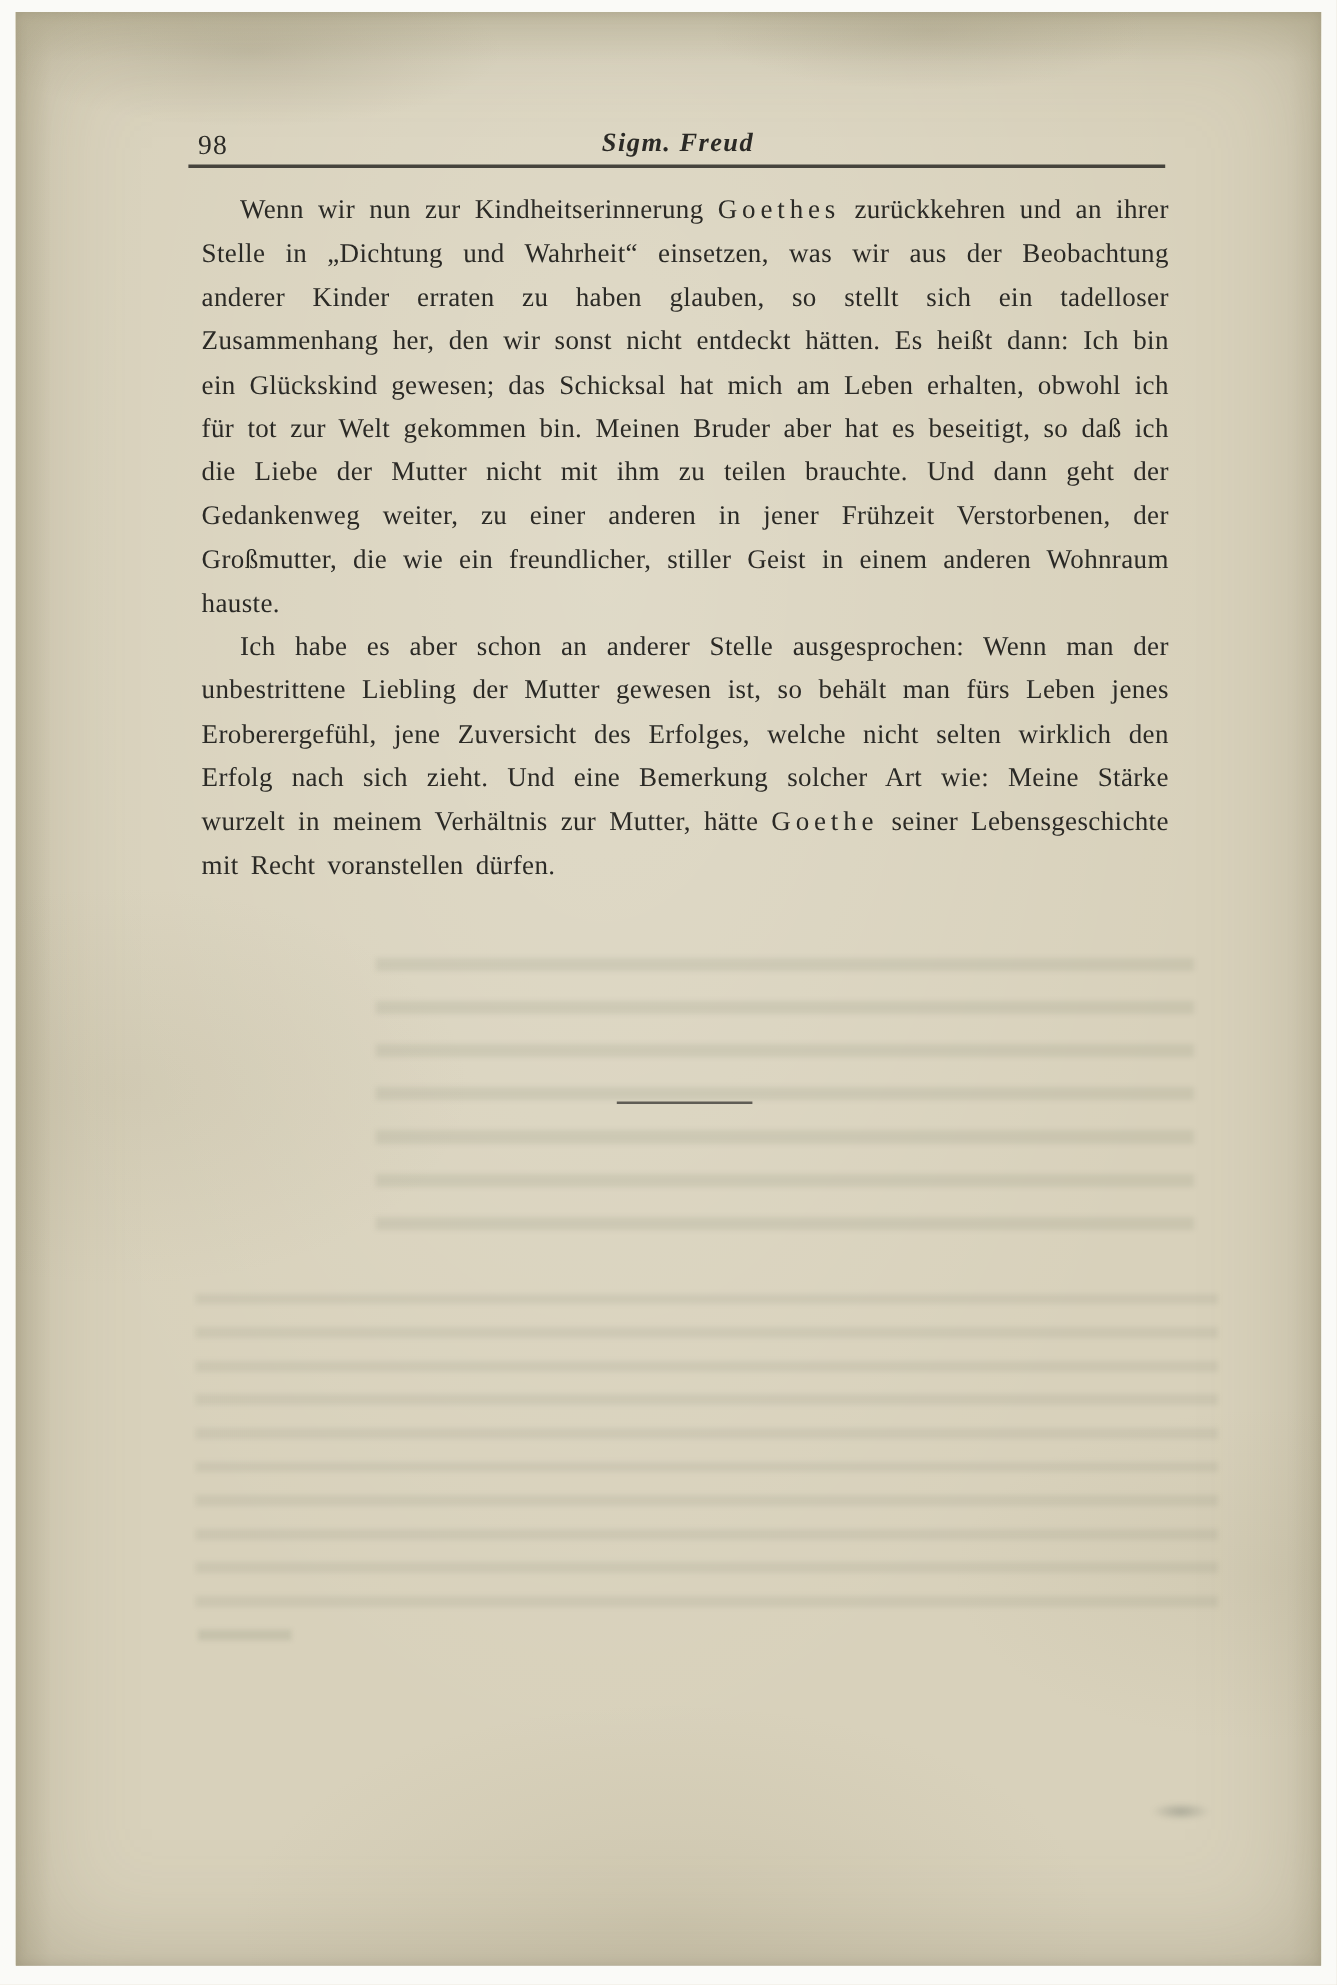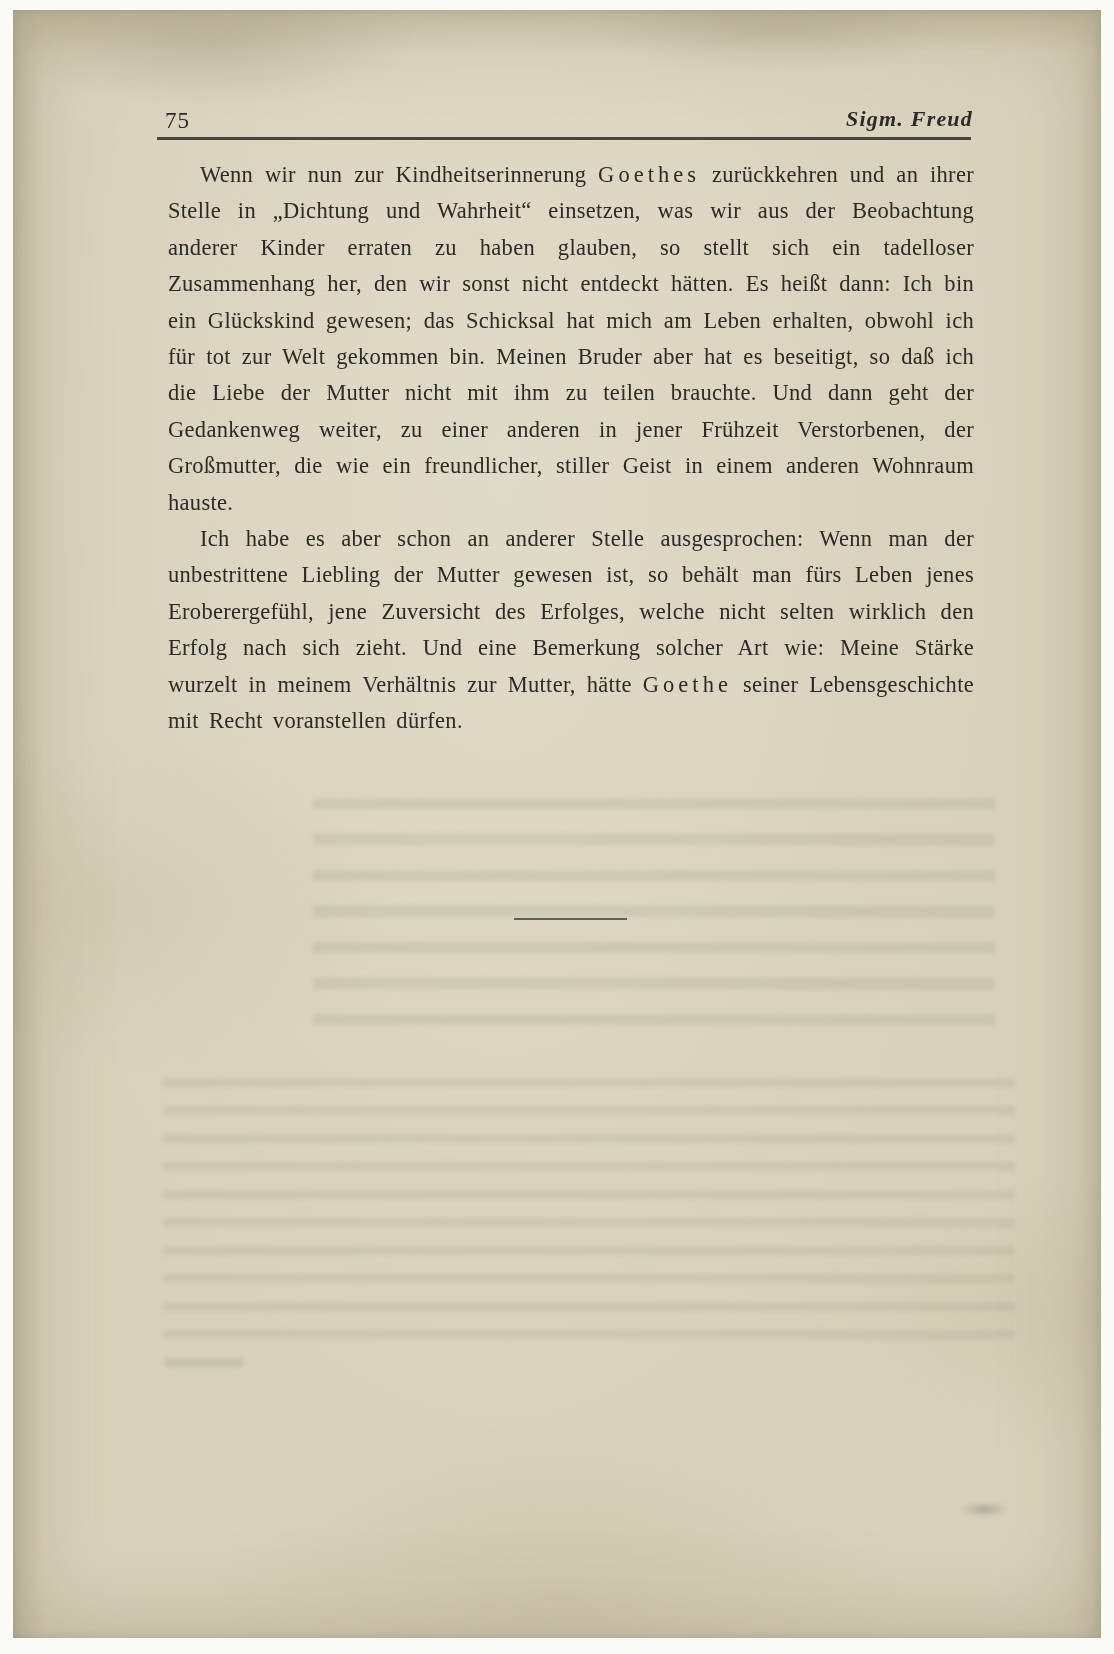--- a/index.html
+++ b/index.html
@@ -38,21 +38,21 @@
       radial-gradient(ellipse 380px 200px at 96% 80%, rgba(150,142,108,0.10), transparent 70%),
       radial-gradient(ellipse 500px 260px at 50% 98%, rgba(140,130,98,0.12), transparent 72%);
     pointer-events:none;
   }
   .header-row{position:absolute;left:144px;right:128px;top:96px;height:34px;}
   .pagenum{
     position:absolute;left:8px;top:2px;
     font-size:23px;color:var(--ink);letter-spacing:1px;
   }
   .running{
-    position:absolute;left:0;right:0;top:0;text-align:right;
+    position:absolute;left:0;right:0;top:0;text-align:center;
     font-style:italic;font-weight:bold;font-size:22px;
     letter-spacing:1.2px;color:var(--ink);
   }
   .rule{
     position:absolute;left:144px;right:130px;top:127px;
     border:none;border-top:3px solid rgba(43,42,38,0.85);margin:0;
   }
   .bodytext{
     position:absolute;left:155px;top:147px;width:806px;
     font-size:22.5px;line-height:36.4px;color:var(--ink);
@@ -91,21 +91,21 @@
     pointer-events:none;
   }
 </style>
 </head>
 <body>
 
 <div class="scan">
   <div class="texture"></div>
 
   <div class="header-row">
-    <span class="pagenum">75</span>
+    <span class="pagenum">98</span>
     <span class="running">Sigm. Freud</span>
   </div>
   <hr class="rule">
 
   <div class="bodytext">
       <p><span>Wenn wir nun zur Kindheitserinnerung </span><span class="sperr">Goethes</span><span> zurückkehren und an ihrer Stelle in „Dichtung und Wahrheit“ einsetzen, was wir aus der Beobachtung anderer Kinder erraten zu haben glauben, so stellt sich ein tadelloser Zusammenhang her, den wir sonst nicht entdeckt hätten. Es heißt dann: Ich bin ein Glückskind gewesen; das Schicksal hat mich am Leben erhalten, obwohl ich für tot zur Welt gekommen bin. Meinen Bruder aber hat es beseitigt, so daß ich die Liebe der Mutter nicht mit ihm zu teilen brauchte. Und dann geht der Gedankenweg weiter, zu einer anderen in jener Frühzeit Verstorbenen, der Großmutter, die wie ein freundlicher, stiller Geist in einem anderen Wohnraum hauste.</span></p>
       <p><span>Ich habe es aber schon an anderer Stelle ausgesprochen: Wenn man der unbestrittene Liebling der Mutter gewesen ist, so behält man fürs Leben jenes Eroberergefühl, jene Zuversicht des Erfolges, welche nicht selten wirklich den Erfolg nach sich zieht. Und eine Bemerkung solcher Art wie: Meine Stärke wurzelt in meinem Verhältnis zur Mutter, hätte </span><span class="sperr">Goethe</span><span> seiner Lebensgeschichte mit Recht voranstellen dürfen.</span></p>
     </div>
 
   <hr class="divider">

